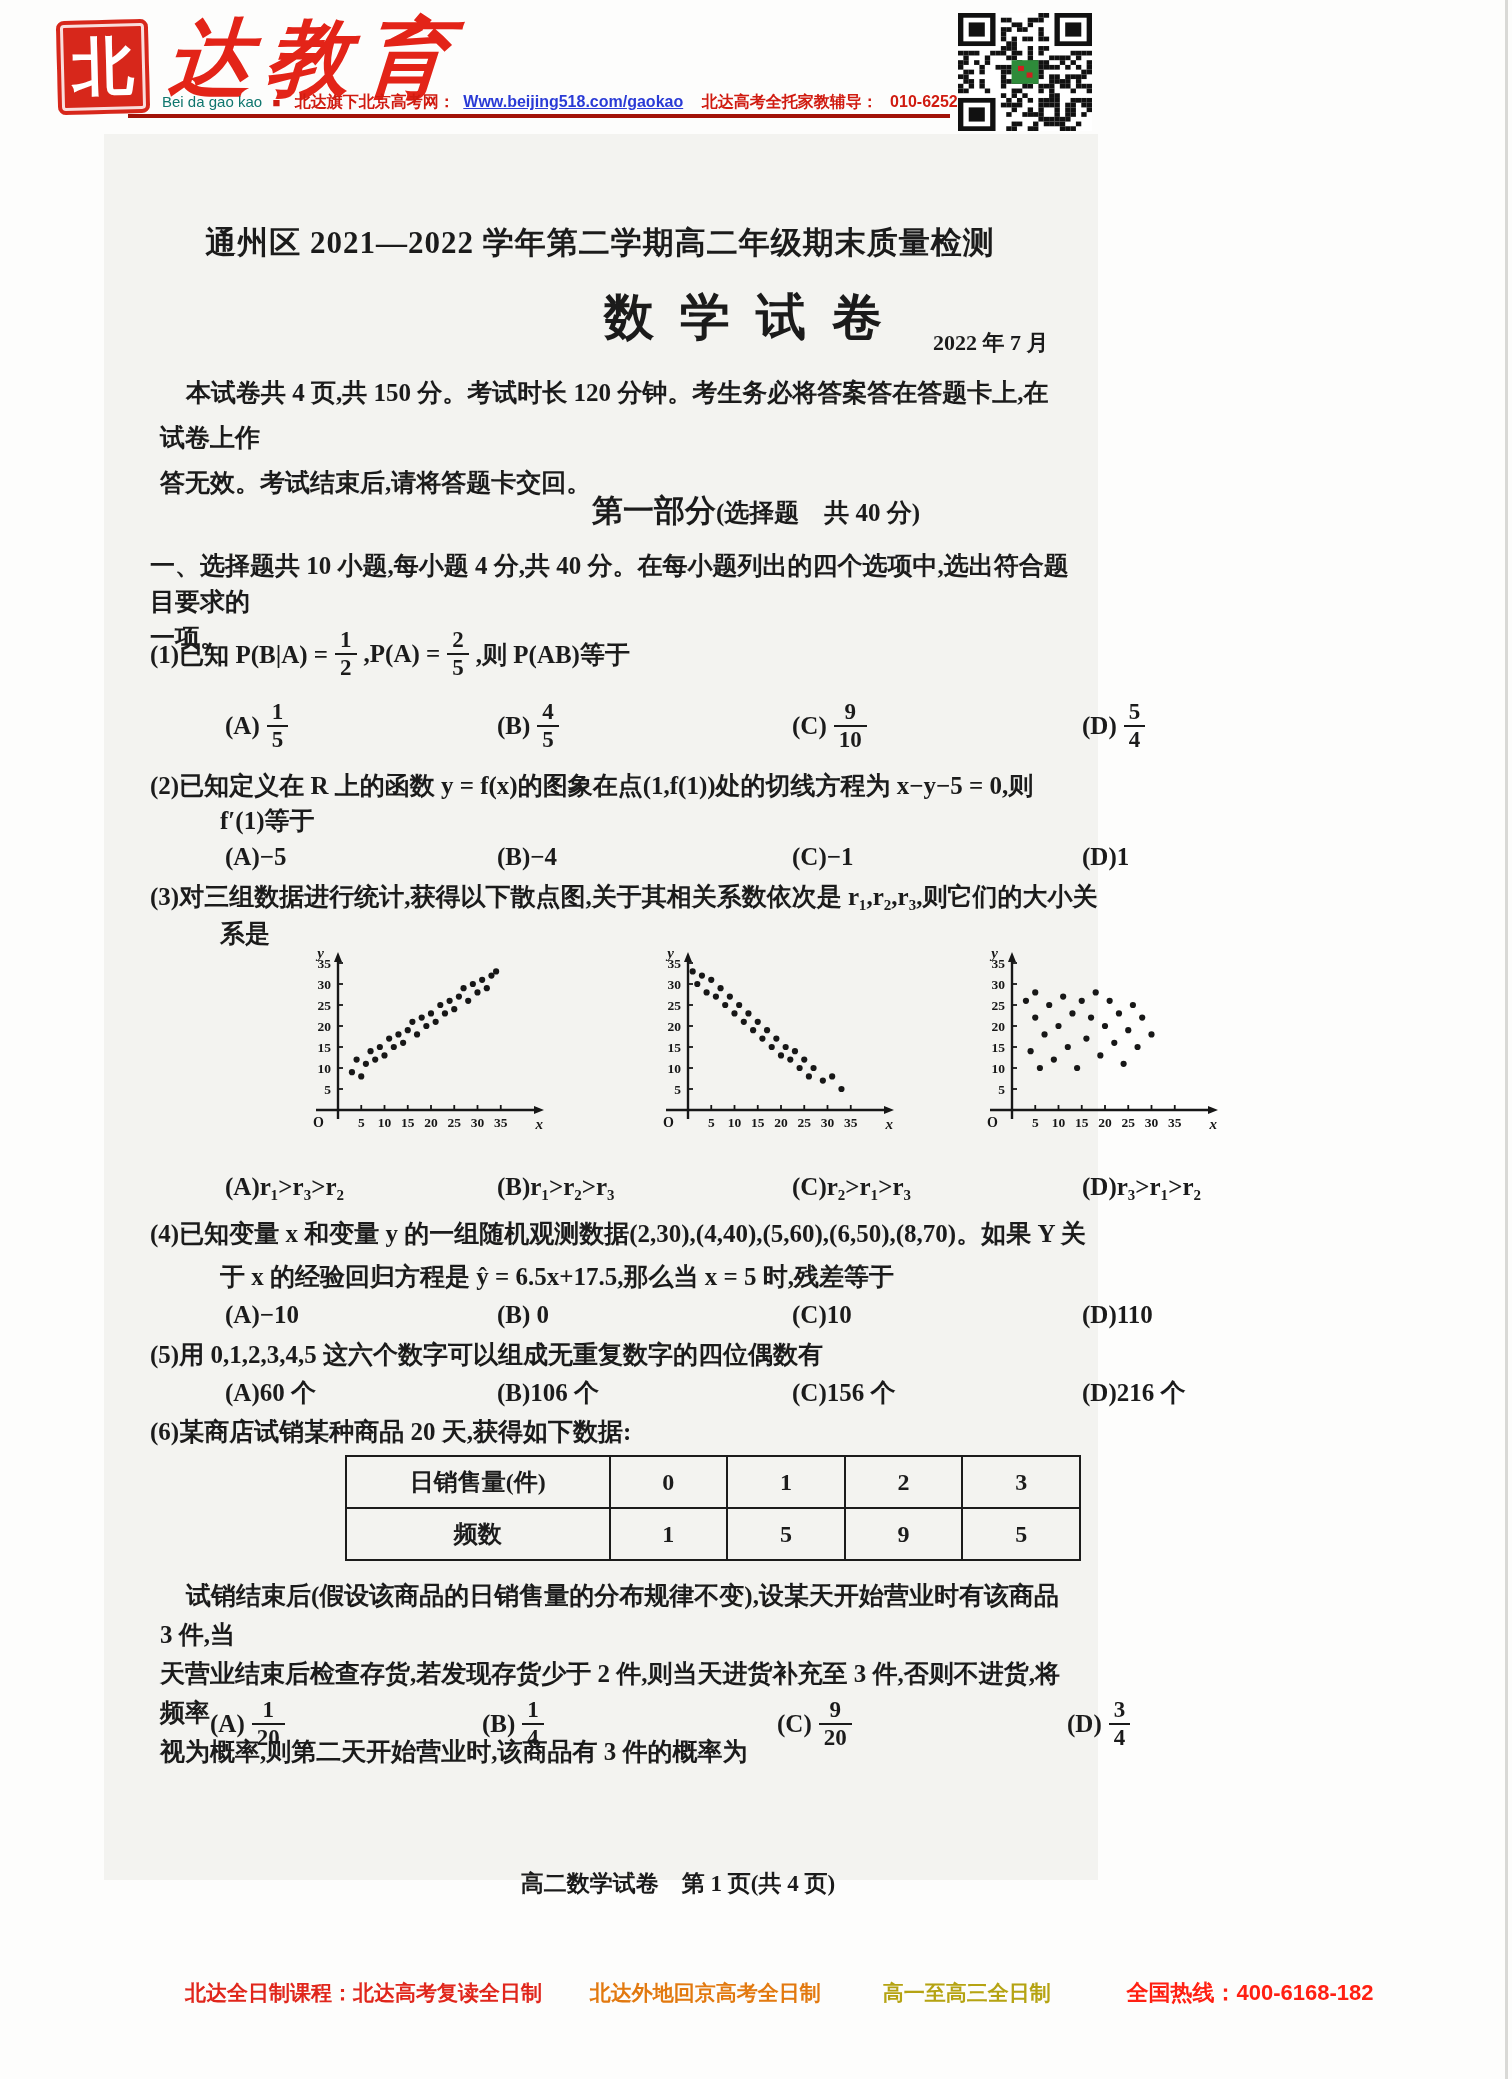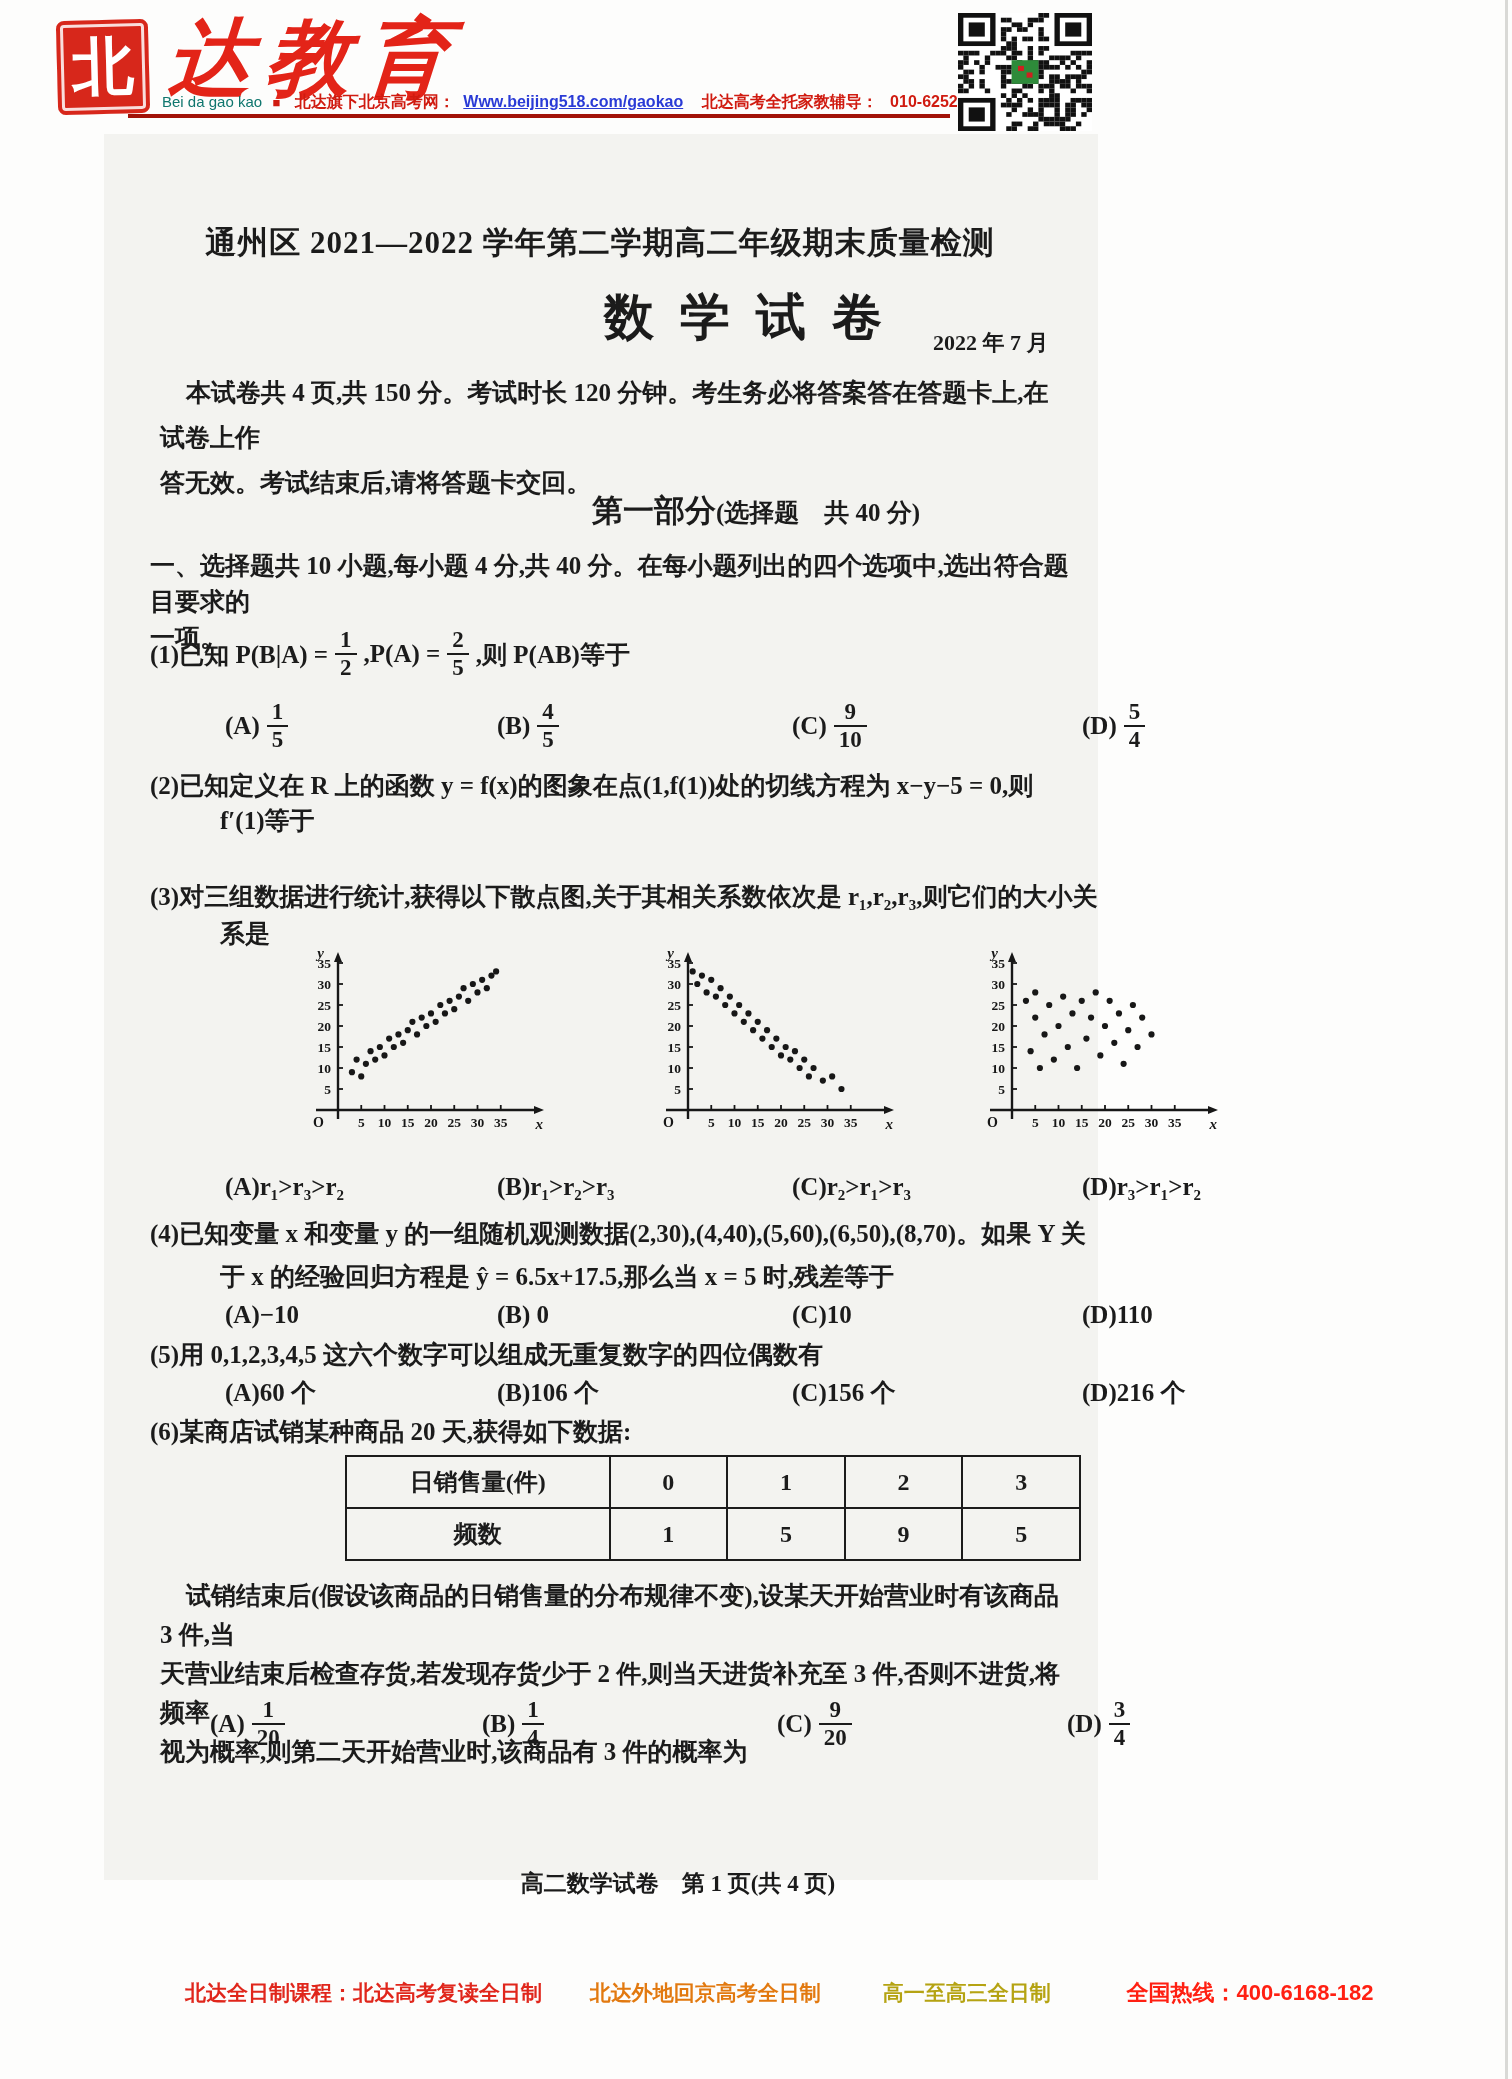--- a/index.html
+++ b/index.html
@@ -373,20 +373,26 @@
         <span>(D)</span>
         <span class="frac">
           <span class="num">5</span>
           <span class="den">4</span>
         </span>
       </span>
   </div>
 
   <div class="qline" style="top:769px;">(2)已知定义在 R 上的函数 y = f(x)的图象在点(1,f(1))处的切线方程为 x−y−5 = 0,则</div>
   <div class="qline qcont" style="top:804px;">f′(1)等于</div>
+  <div class="opts" style="top:843px;">
+    <span class="opt">(A)−5</span>
+    <span class="opt">(B)−4</span>
+    <span class="opt">(C)−1</span>
+    <span class="opt">(D)1</span>
+  </div>
 
   <div class="qline" style="top:880px;">(3)对三组数据进行统计,获得以下散点图,关于其相关系数依次是 r₁,r₂,r₃,则它们的大小关</div>
   <div class="qline qcont" style="top:917px;">系是</div>
 
   <div class="plot p0"><svg viewBox="0 0 250 212" width="250" height="212">
         <line x1="20" y1="168" x2="238" y2="168" stroke="#171717" stroke-width="2.4"></line>
         <polygon points="238,164 248,168 238,172" fill="#171717"></polygon>
         <line x1="42" y1="177" x2="42" y2="20" stroke="#171717" stroke-width="2.4"></line>
         <polygon points="38,20 42,10 46,20" fill="#171717"></polygon>
         <line x1="65.25" y1="168" x2="65.25" y2="163" stroke="#171717" stroke-width="1.8"></line>

